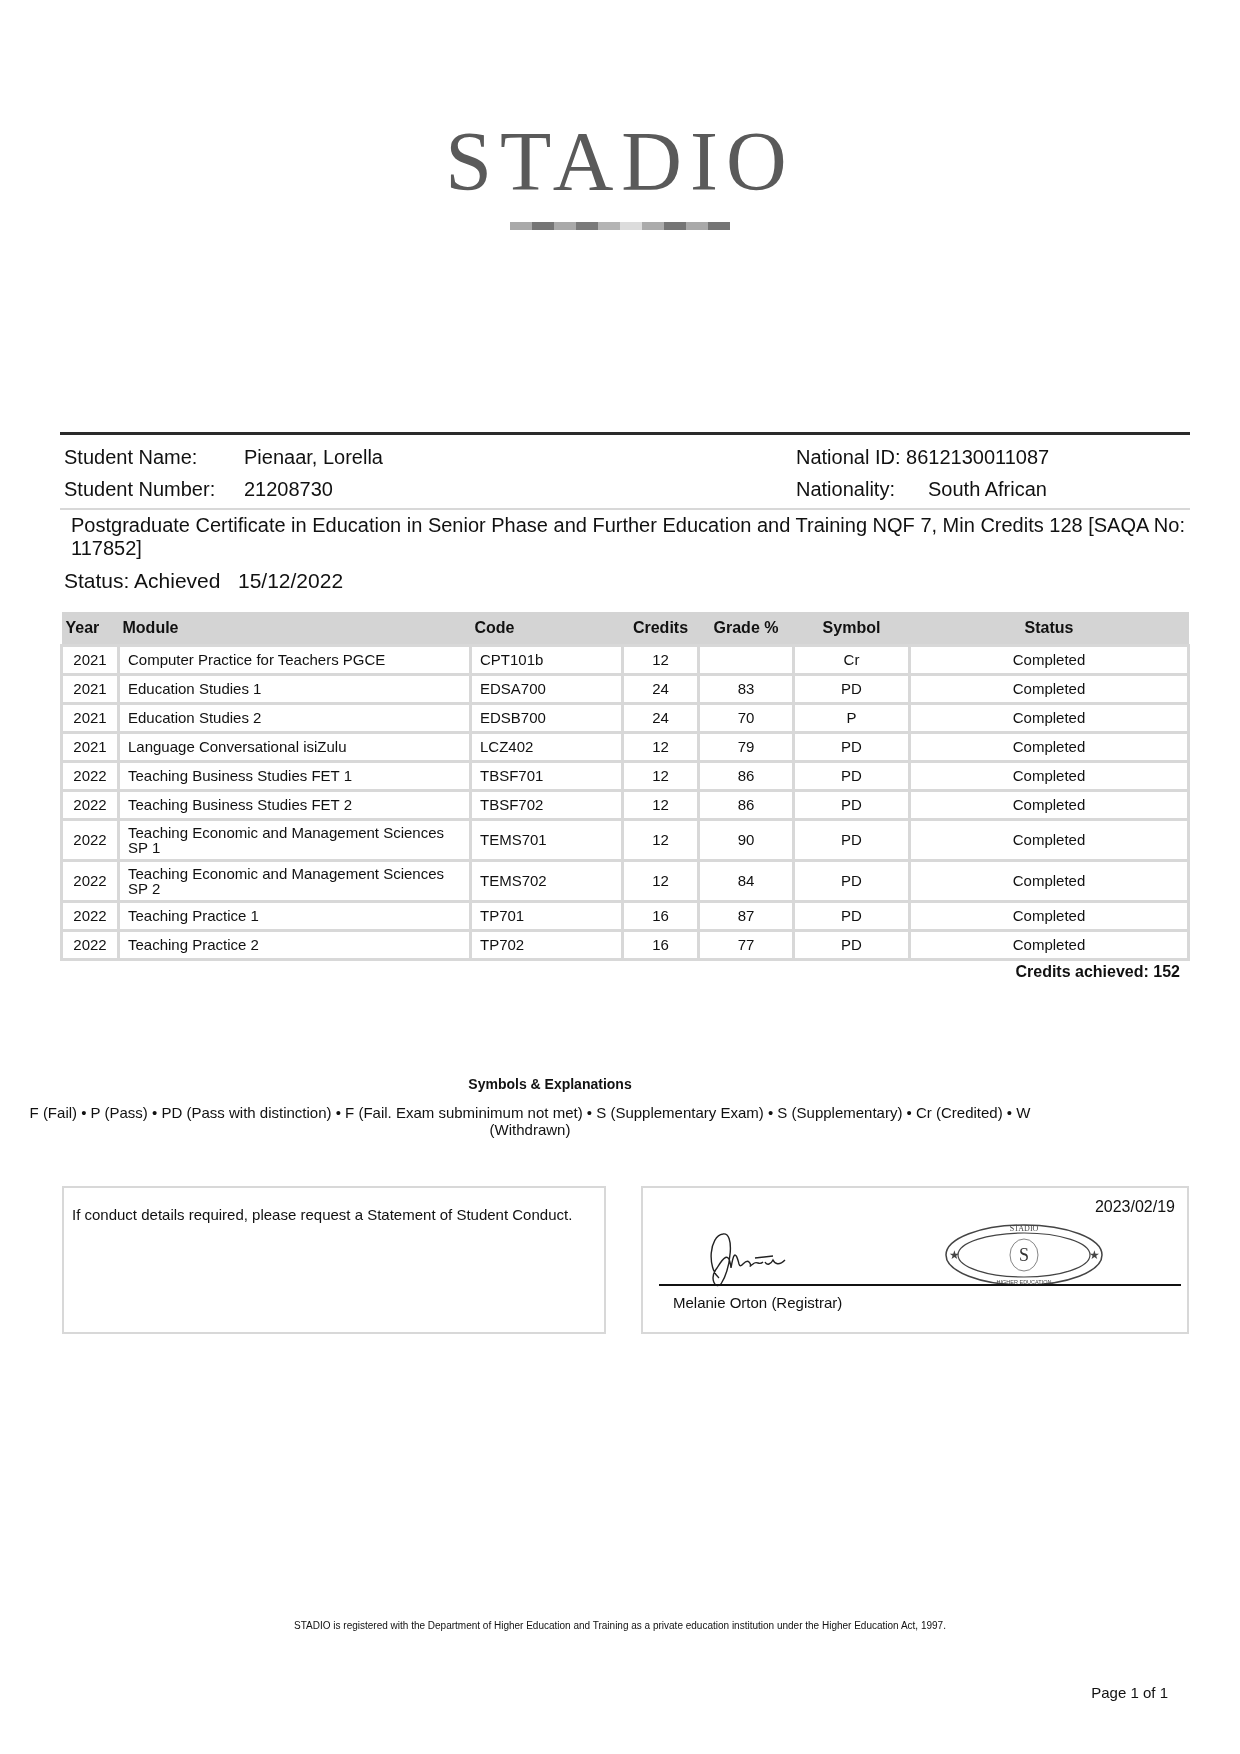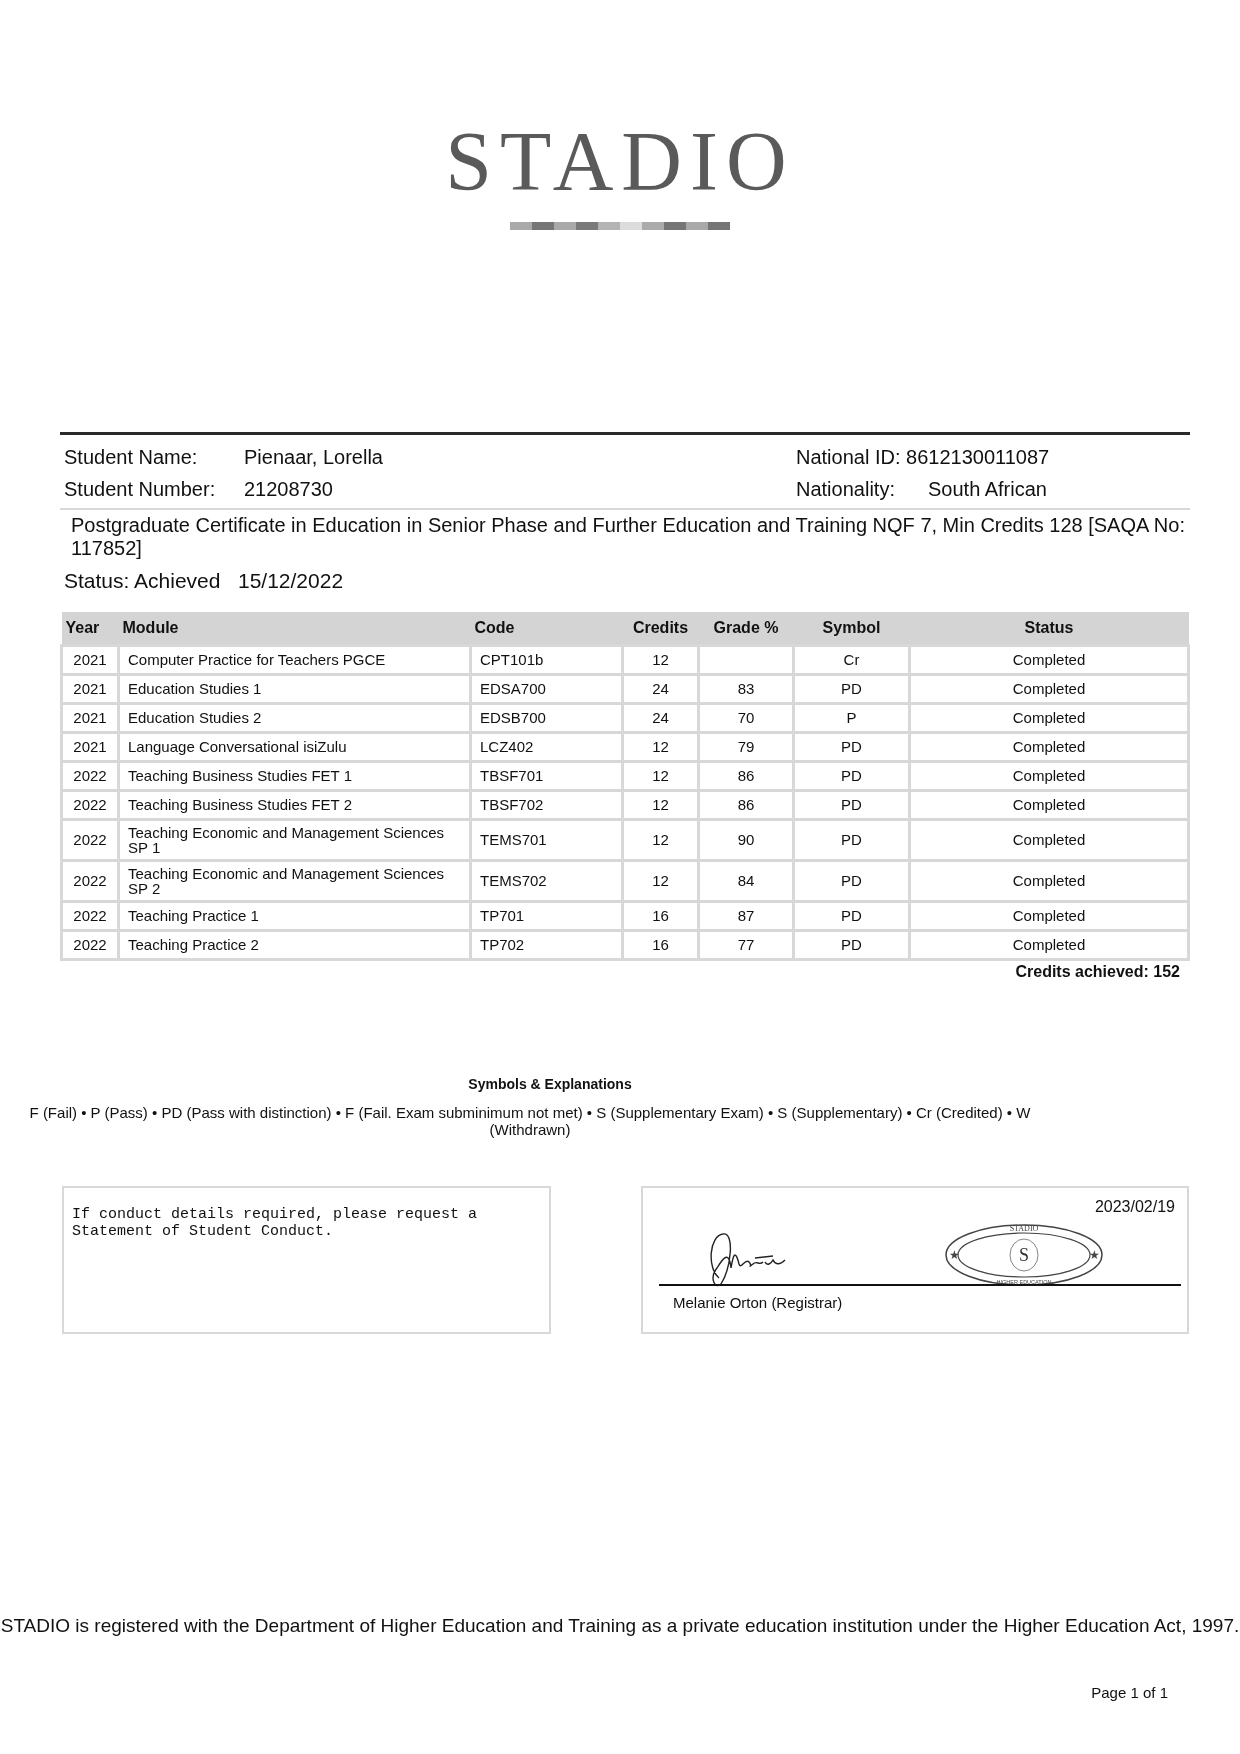--- a/index.html
+++ b/index.html
@@ -26,30 +26,30 @@
   table.results tr.tall td { height: 41px; }
   .c { text-align: center; }
   .l { text-align: left; }
 
   .credits { position: absolute; right: 60px; top: 963px; font-size: 16px; font-weight: bold; }
 
   .sym-title { position: absolute; left: 0; width: 1100px; top: 1076px; text-align: center; font-size: 14px; font-weight: bold; }
   .sym-text { position: absolute; left: 0; width: 1060px; top: 1104px; text-align: center; font-size: 15px; }
 
   .box { position: absolute; border: 2px solid #d8d8d8; }
-  .box-left { left: 62px; top: 1186px; width: 489px; height: 148px; font-family: Liberation Mono, monospace; }
+  .box-left { left: 62px; top: 1186px; width: 544px; height: 148px; }
   .box-left .txt { position: absolute; left: 8px; top: 18px; font-size: 15px; }
   .box-right { left: 641px; top: 1186px; width: 548px; height: 148px; }
   .box-right .date { position: absolute; right: 12px; top: 10px; font-size: 16px; }
   .box-right .sig { position: absolute; left: 58px; top: 40px; width: 90px; height: 64px; }
   .box-right .seal { position: absolute; left: 300px; top: 34px; width: 162px; height: 66px; }
   .box-right .sig-line { position: absolute; left: 16px; top: 96px; width: 522px; height: 2px; background: #111; }
   .box-right .registrar { position: absolute; left: 30px; top: 106px; font-size: 15px; }
 
-  .footer { position: absolute; left: 0; width: 1240px; top: 1618px; text-align: center; font-size: 19px; line-height: 16px; }
+  .footer { position: absolute; left: 0; width: 1240px; top: 1618px; text-align: center; font-size: 10px; line-height: 16px; }
   .page-num { position: absolute; right: 72px; top: 1684px; font-size: 15px; }
 </style>
 </head>
 <body>
 
 <div class="logo">
   <div class="logo-text">STADIO</div>
   <div class="logo-bar" id="logo-bar">
       <span style="background: rgb(169, 169, 169);"></span>
       <span style="background: rgb(117, 117, 117);"></span>

